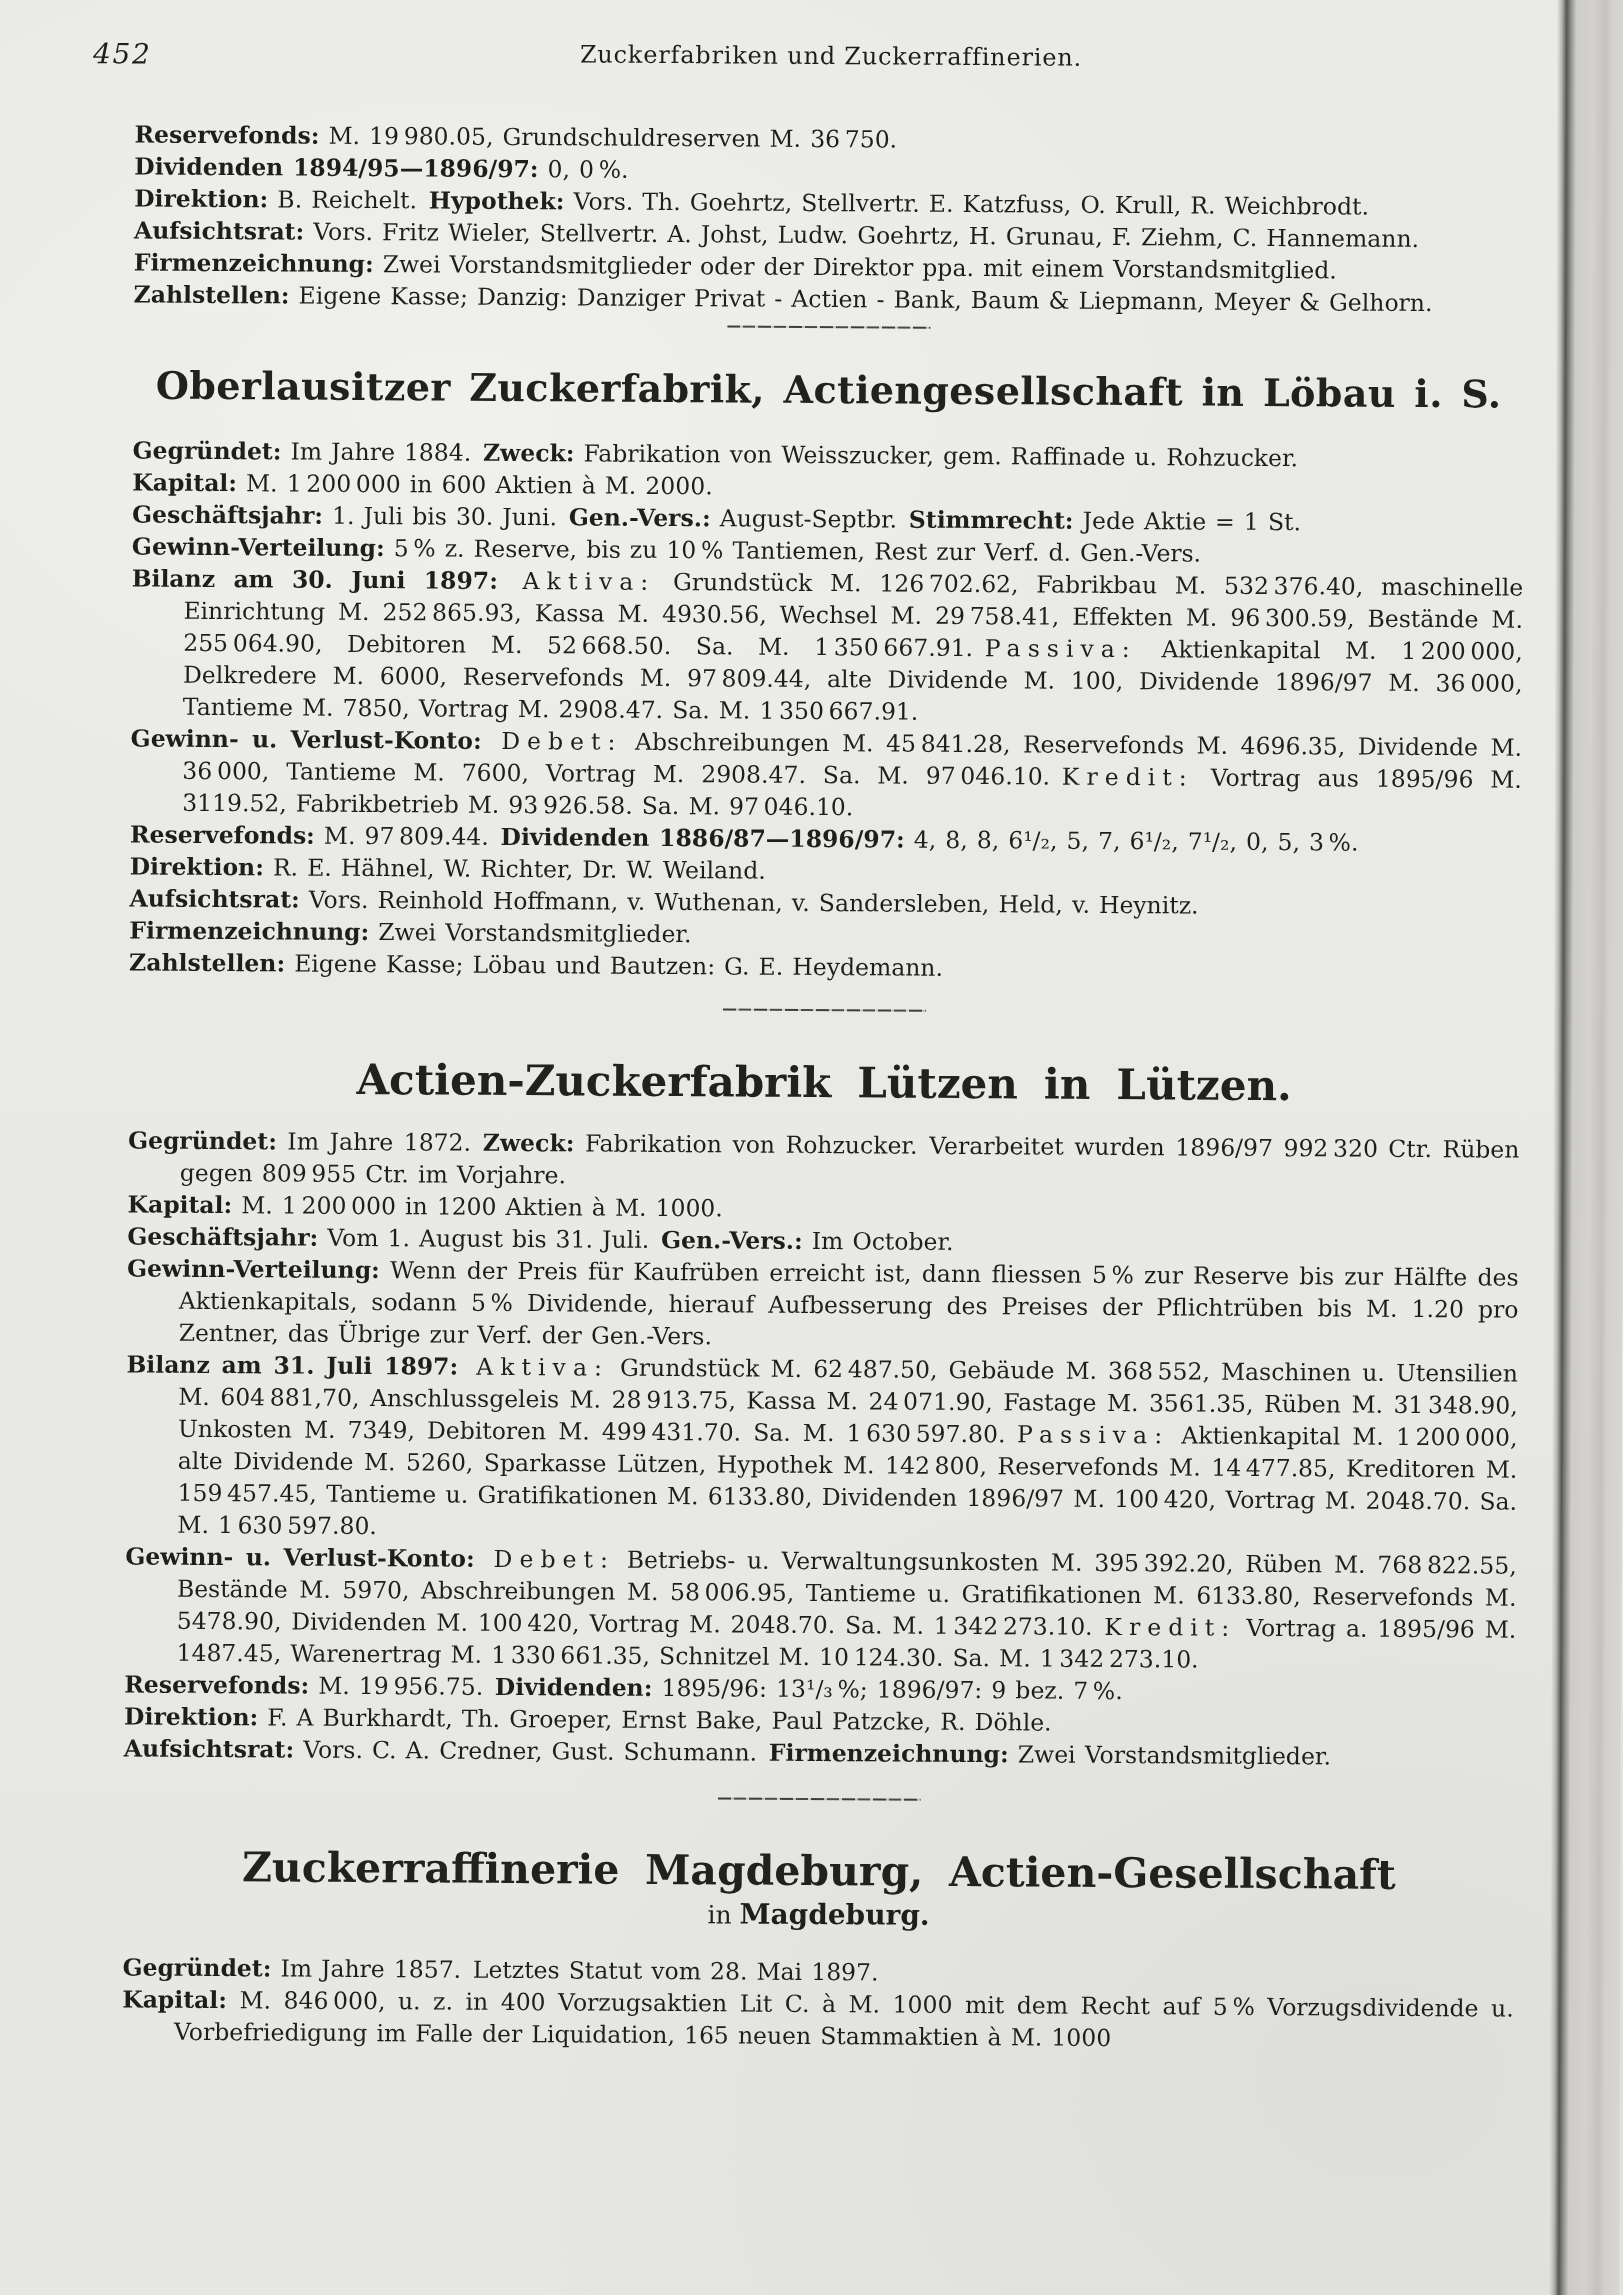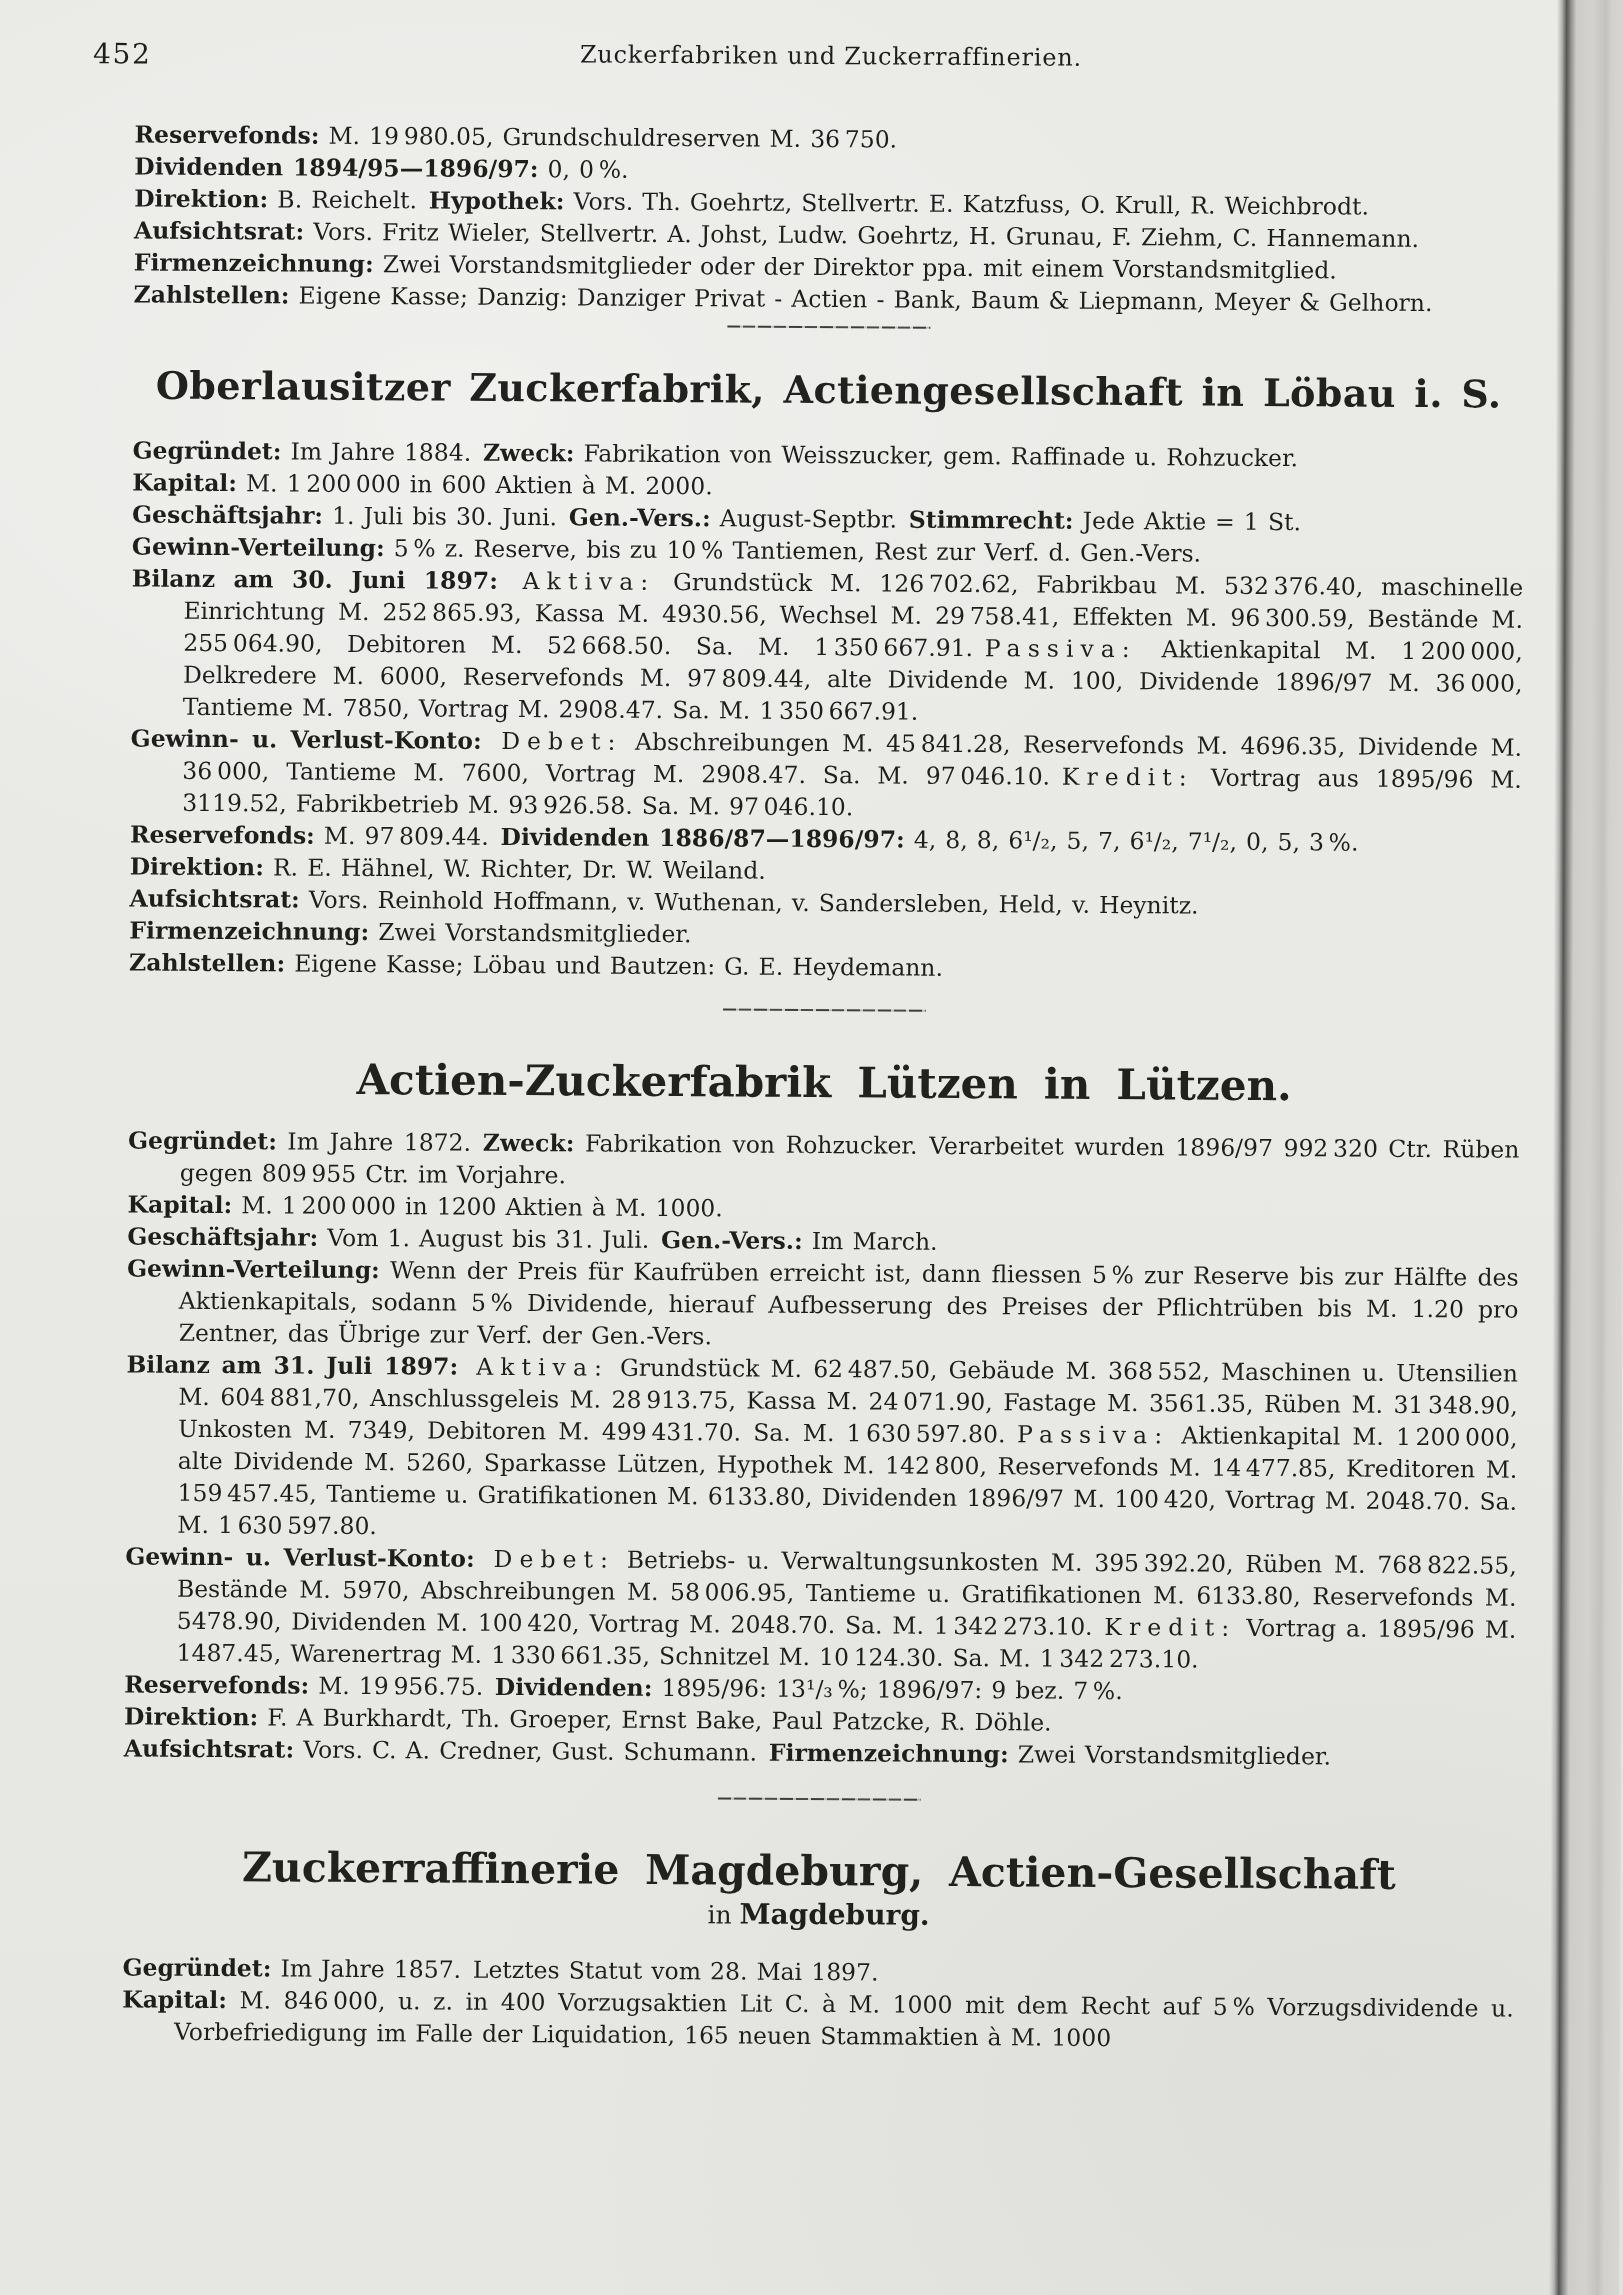--- a/index.html
+++ b/index.html
@@ -36,21 +36,21 @@
     position: absolute; left: 0; top: 0;
     width: 1526px; box-sizing: border-box;
     padding: 42px 6.5px 0 128px;
     transform: rotate(0.38deg);
     transform-origin: 812px 1136px;
     color: #1e1e1c;
   }
   .page-head { position: relative; height: 37px; }
   .page-num {
     position: absolute; left: -42px; top: 0;
-    font-size: 28px; letter-spacing: 1.6px;
+    font-size: 28px; letter-spacing: 1.6px; font-style: italic;
   }
   .run-title {
     text-align: center; font-size: 24px; letter-spacing: 0.8px;
   }
   main { display: block; }
 
   section.entry { display: block; }
   .sec-danzig-tail { margin-top: 44px; }
 
   p.line {
@@ -138,21 +138,21 @@
           <p class="line"><span class="seg-b">Direktion:</span><span class="seg-t"> R. E. Hähnel, W. Richter, Dr. W. Weiland.</span></p>
           <p class="line"><span class="seg-b">Aufsichtsrat:</span><span class="seg-t"> Vors. Reinhold Hoffmann, v. Wuthenan, v. Sandersleben, Held, v. Heynitz.</span></p>
           <p class="line"><span class="seg-b">Firmenzeichnung:</span><span class="seg-t"> Zwei Vorstandsmitglieder.</span></p>
           <p class="line"><span class="seg-b">Zahlstellen:</span><span class="seg-t"> Eigene Kasse; Löbau und Bautzen: G. E. Heydemann.</span></p>
           <div class="divider"></div>
         </section>
         <section class="entry sec-luetzen">
           <h2 class="company-heading">Actien-Zuckerfabrik Lützen in Lützen.</h2>
           <p class="line"><span class="seg-b">Gegründet:</span><span class="seg-t"> Im Jahre 1872. </span><span class="seg-b">Zweck:</span><span class="seg-t"> Fabrikation von Rohzucker. Verarbeitet wurden 1896/97 992 320 Ctr. Rüben gegen 809 955 Ctr. im Vorjahre.</span></p>
           <p class="line"><span class="seg-b">Kapital:</span><span class="seg-t"> M. 1 200 000 in 1200 Aktien à M. 1000.</span></p>
-          <p class="line"><span class="seg-b">Geschäftsjahr:</span><span class="seg-t"> Vom 1. August bis 31. Juli. </span><span class="seg-b">Gen.-Vers.:</span><span class="seg-t"> Im March.</span></p>
+          <p class="line"><span class="seg-b">Geschäftsjahr:</span><span class="seg-t"> Vom 1. August bis 31. Juli. </span><span class="seg-b">Gen.-Vers.:</span><span class="seg-t"> Im October.</span></p>
           <p class="line"><span class="seg-b">Gewinn-Verteilung:</span><span class="seg-t"> Wenn der Preis für Kaufrüben erreicht ist, dann fliessen 5 % zur Reserve bis zur Hälfte des Aktienkapitals, sodann 5 % Dividende, hierauf Aufbesserung des Preises der Pflichtrüben bis M. 1.20 pro Zentner, das Übrige zur Verf. der Gen.-Vers.</span></p>
           <p class="line"><span class="seg-b">Bilanz am 31. Juli 1897:</span><span class="seg-s"> Aktiva:</span><span class="seg-t"> Grundstück M. 62 487.50, Gebäude M. 368 552, Maschinen u. Utensilien M. 604 881,70, Anschlussgeleis M. 28 913.75, Kassa M. 24 071.90, Fastage M. 3561.35, Rüben M. 31 348.90, Unkosten M. 7349, Debitoren M. 499 431.70. Sa. M. 1 630 597.80. </span><span class="seg-s">Passiva:</span><span class="seg-t"> Aktienkapital M. 1 200 000, alte Dividende M. 5260, Sparkasse Lützen, Hypothek M. 142 800, Reservefonds M. 14 477.85, Kreditoren M. 159 457.45, Tantieme u. Gratifikationen M. 6133.80, Dividenden 1896/97 M. 100 420, Vortrag M. 2048.70. Sa. M. 1 630 597.80.</span></p>
           <p class="line"><span class="seg-b">Gewinn- u. Verlust-Konto:</span><span class="seg-s"> Debet:</span><span class="seg-t"> Betriebs- u. Verwaltungsunkosten M. 395 392.20, Rüben M. 768 822.55, Bestände M. 5970, Abschreibungen M. 58 006.95, Tantieme u. Gratifikationen M. 6133.80, Reservefonds M. 5478.90, Dividenden M. 100 420, Vortrag M. 2048.70. Sa. M. 1 342 273.10. </span><span class="seg-s">Kredit:</span><span class="seg-t"> Vortrag a. 1895/96 M. 1487.45, Warenertrag M. 1 330 661.35, Schnitzel M. 10 124.30. Sa. M. 1 342 273.10.</span></p>
           <p class="line"><span class="seg-b">Reservefonds:</span><span class="seg-t"> M. 19 956.75. </span><span class="seg-b">Dividenden:</span><span class="seg-t"> 1895/96: 13¹/₃ %; 1896/97: 9 bez. 7 %.</span></p>
           <p class="line"><span class="seg-b">Direktion:</span><span class="seg-t"> F. A Burkhardt, Th. Groeper, Ernst Bake, Paul Patzcke, R. Döhle.</span></p>
           <p class="line"><span class="seg-b">Aufsichtsrat:</span><span class="seg-t"> Vors. C. A. Credner, Gust. Schumann. </span><span class="seg-b">Firmenzeichnung:</span><span class="seg-t"> Zwei Vorstandsmitglieder.</span></p>
           <div class="divider"></div>
         </section>
         <section class="entry sec-magdeburg">
           <h2 class="company-heading">Zuckerraffinerie Magdeburg, Actien-Gesellschaft</h2>

